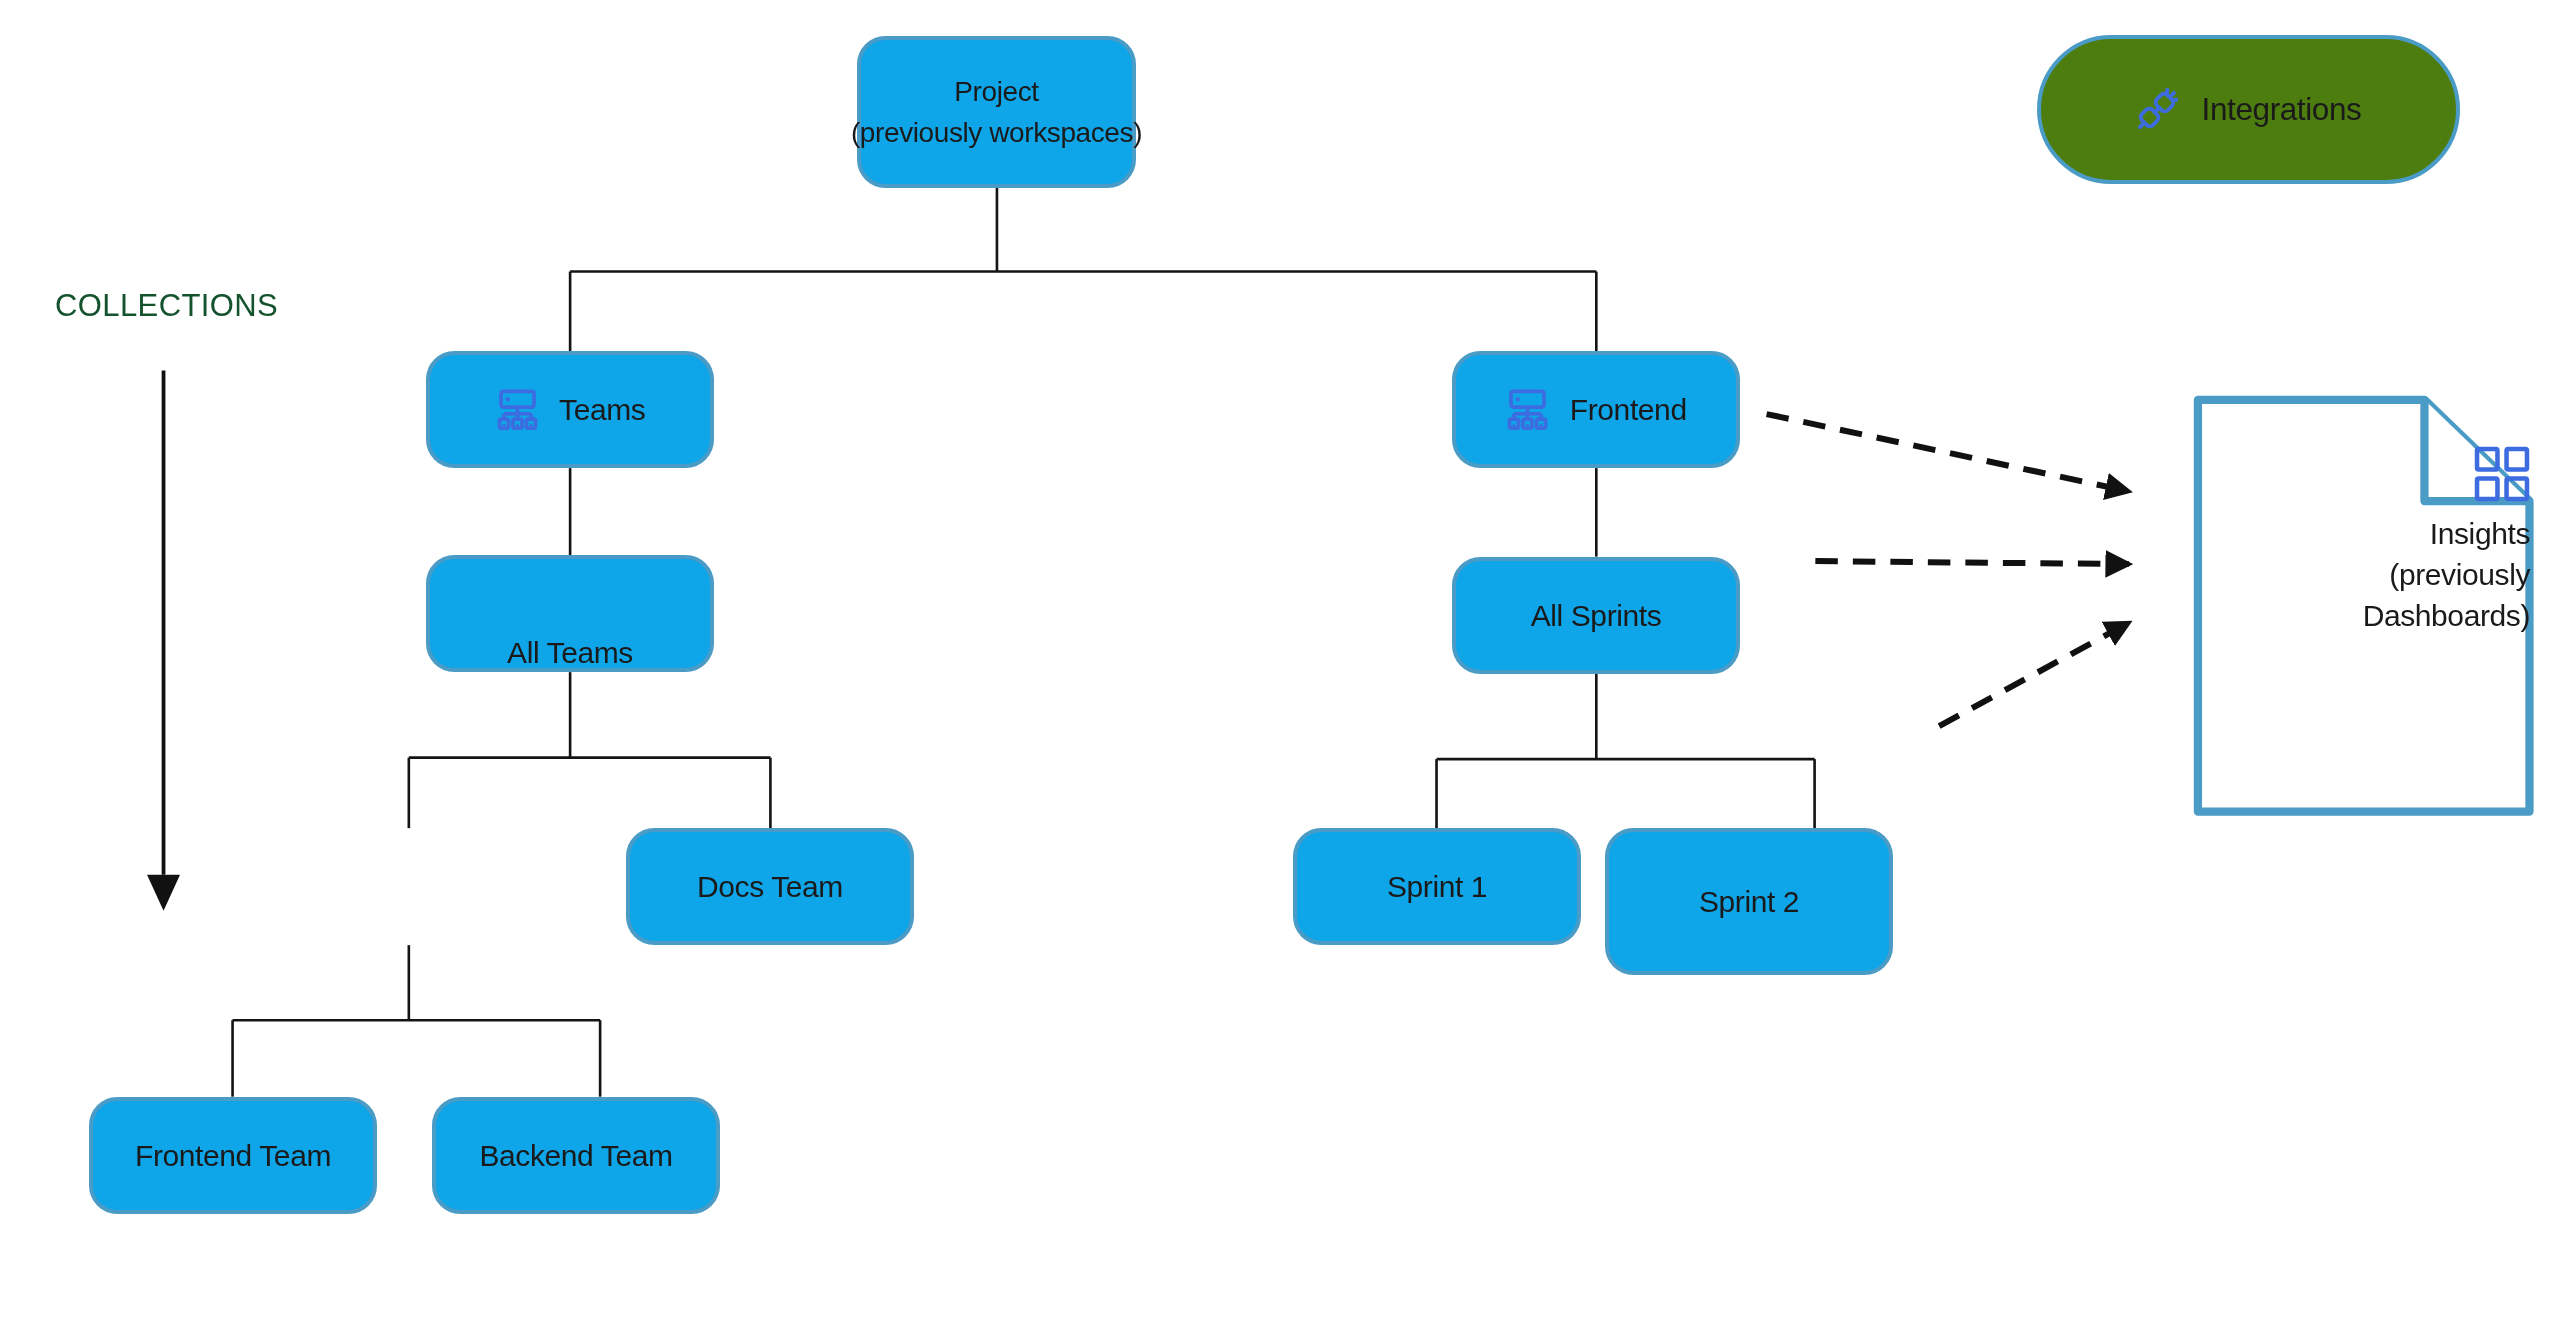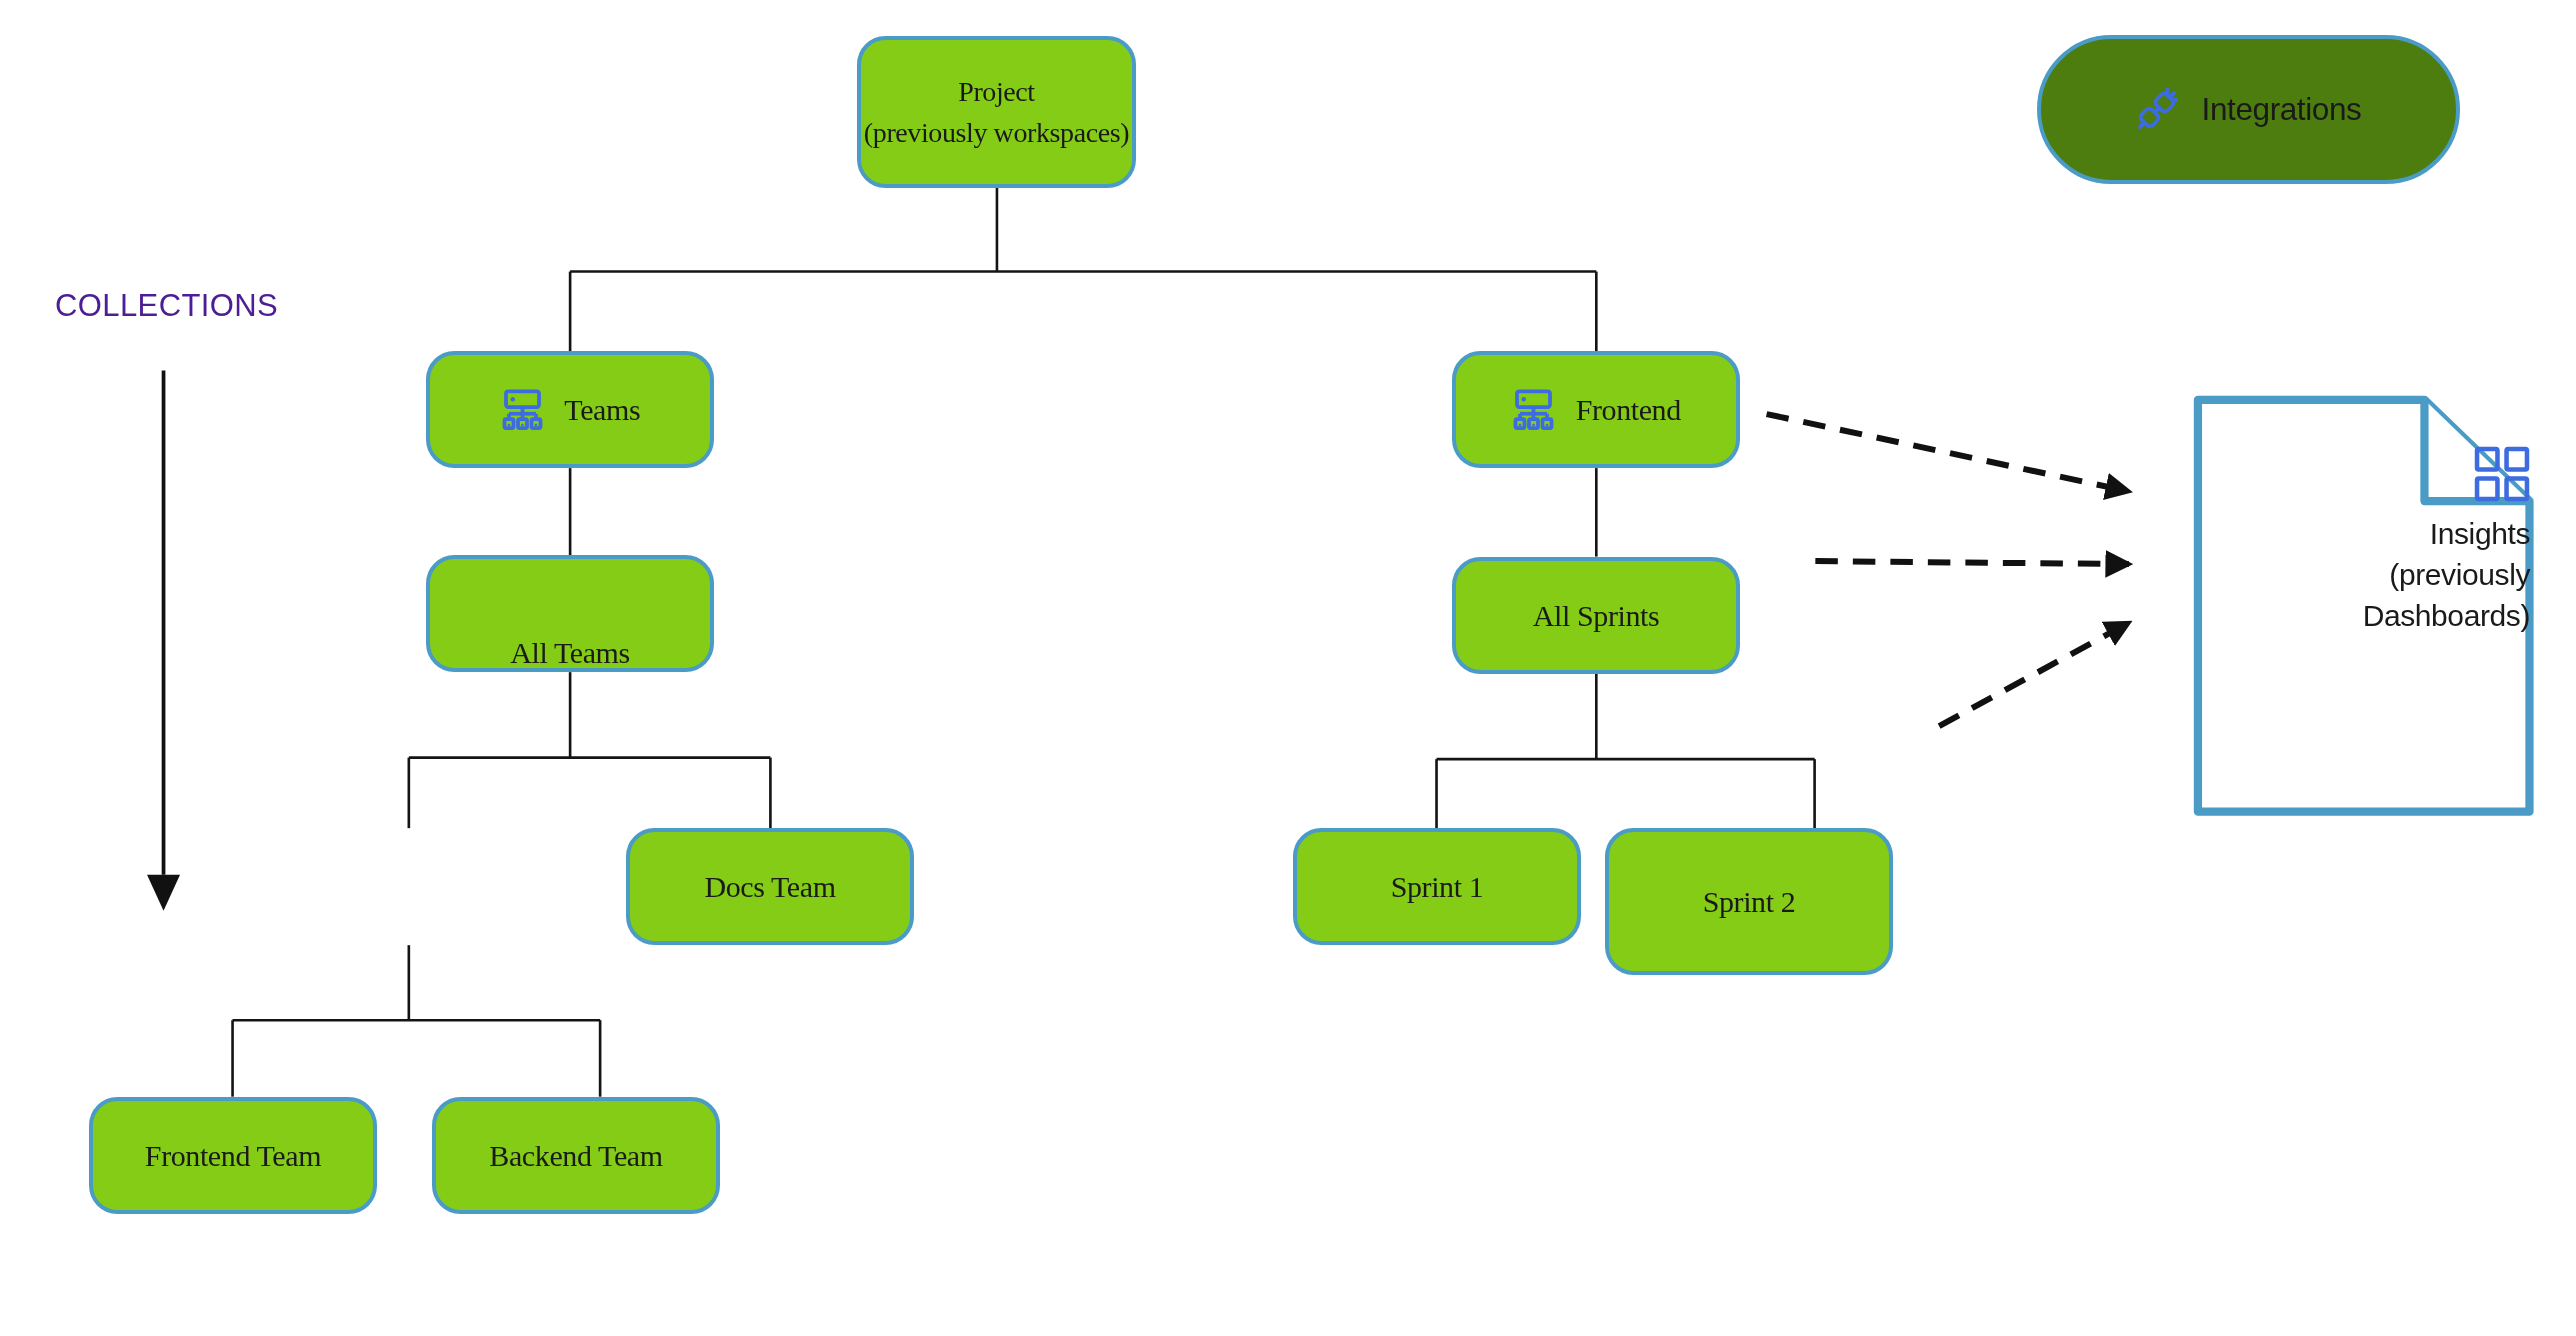--- a/index.html
+++ b/index.html
@@ -8,42 +8,41 @@
     width:2576px;height:1336px;
     background:#ffffff;
     font-family:"Liberation Sans", sans-serif;
     color:#1a1a1a;
     overflow:hidden;
   }
   #wires{position:absolute;left:0;top:0;width:2576px;height:1336px;}
   .node{
     position:absolute;
     box-sizing:border-box;
-    background:#84cc16;
+    background:#0ea5e9;
     border:4.5px solid #4a9bc5;
     border-radius:28.5px;
     display:flex;align-items:center;justify-content:center;
     gap:19.5px;
     font-size:30px;
     letter-spacing:-0.4px;
     white-space:nowrap;
-    font-family:Liberation Serif, serif;
   }
   .node .lbl{line-height:1;}
   .node.two-line{flex-direction:column;gap:10.5px;font-size:28px;}
   .node.two-line .lbl{line-height:1.35;}
   .pill{
     position:absolute;box-sizing:border-box;background:#4d7c0f;
     border:4.5px solid #4a9bc5;border-radius:83px;
     display:flex;align-items:center;justify-content:center;gap:24px;
     font-size:31.5px;letter-spacing:-0.4px;white-space:nowrap;
   }
   .collections-label{
     position:absolute;left:55px;top:288px;
-    font-size:31px;letter-spacing:0.4px;color:#4c1d95;
+    font-size:31px;letter-spacing:0.4px;color:#14532d;
   }
   .doc-content{
     position:absolute;left:2198px;top:446px;width:332px;
     display:flex;flex-direction:column;align-items:flex-end;
     text-align:center;font-size:30px;line-height:41px;letter-spacing:-0.4px;
   }
   .doc-content .grid-ic{margin-bottom:10.5px;}
   .icon{display:block;}
 </style>
 </head>

